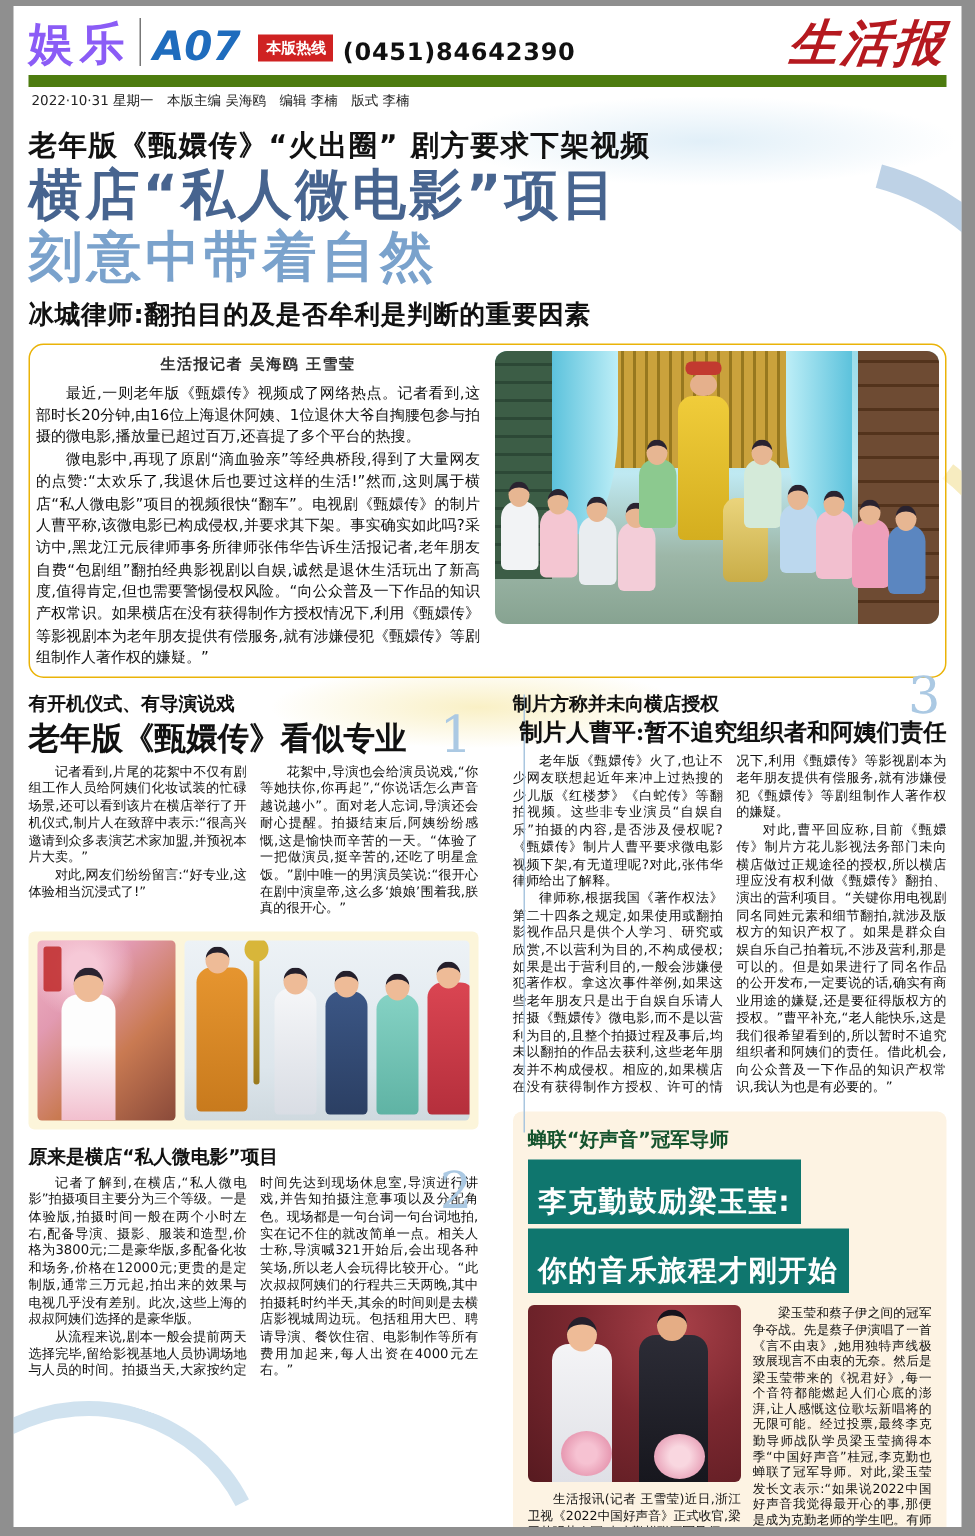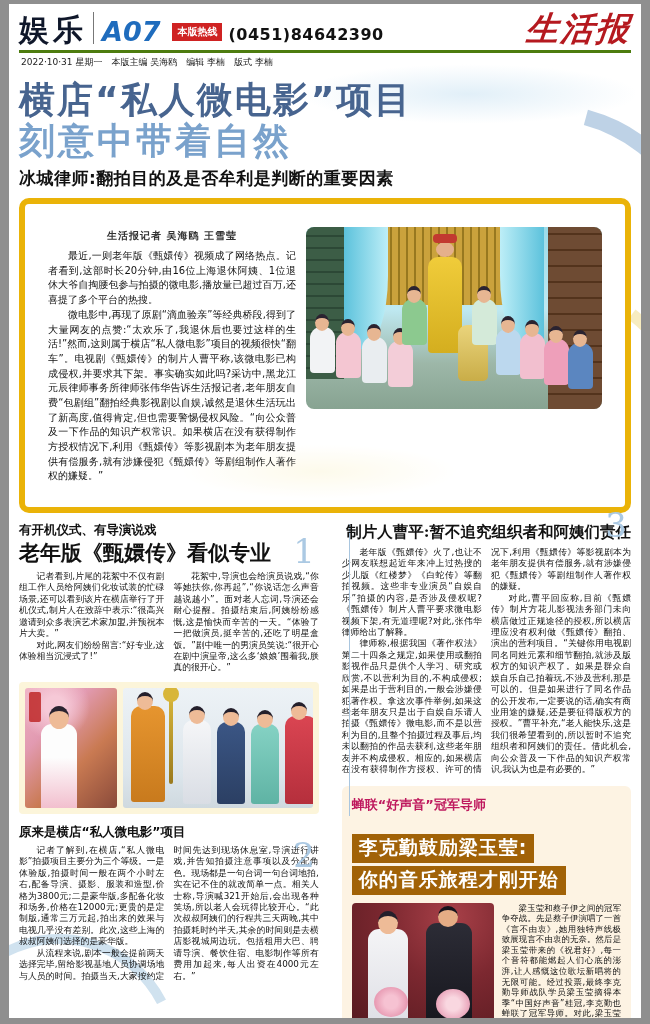--- a/index.html
+++ b/index.html
@@ -8,35 +8,35 @@
   .inner{position:relative;z-index:1;padding:8px 10px 0;}
   
   .sw{position:absolute;z-index:0;pointer-events:none;}
   .sw1{right:-70px;top:100px;width:300px;height:300px;border-radius:50%;border:16px solid transparent;border-right:16px solid rgba(125,165,205,.5);transform:rotate(-30deg);}
   .sw2{right:-45px;top:280px;width:230px;height:230px;border-radius:50%;border:12px solid transparent;border-right:12px solid rgba(240,220,140,.55);transform:rotate(-8deg);}
   .sw3{left:170px;top:440px;width:280px;height:55px;background:radial-gradient(ellipse,rgba(245,228,150,.55),transparent 70%);}
   .sw4{left:-70px;top:930px;width:220px;height:220px;border-radius:50%;border:10px solid transparent;border-top:10px solid rgba(150,190,220,.45);transform:rotate(18deg);}
   .sw5{left:290px;top:60px;width:340px;height:60px;background:radial-gradient(ellipse,rgba(170,210,235,.35),transparent 70%);}
   
   .hdr{display:flex;align-items:flex-end;}
-  .hdr-sec{font-family:"DejaVu Serif","Liberation Serif",serif;font-size:30px;font-weight:700;letter-spacing:4px;color:#0f172a;line-height:1;}
+  .hdr-sec{font-family:"DejaVu Serif","Liberation Serif",serif;font-size:30px;font-weight:700;letter-spacing:4px;color:#8b5cf6;line-height:1;}
   .hdr-div{width:1px;height:32px;background:#777;margin:0 8px 1px 6px;}
   .hdr-pn{font-size:27px;font-weight:900;font-style:italic;color:#1f6cbd;line-height:1;margin-right:12px;}
   .hdr-badge{background:#cf2222;color:#fff;font-size:10px;font-weight:700;padding:2px 5px;margin:0 6px 4px 0;}
   .hdr-phone{font-size:16px;font-weight:800;color:#111;margin-bottom:1px;letter-spacing:.5px;}
   .hdr-logo{margin-left:auto;font-family:"DejaVu Serif","Liberation Serif",serif;font-style:italic;font-weight:700;font-size:33px;color:#b5191f;letter-spacing:2px;line-height:1;transform:skewX(-6deg);}
-  .dateline{border-top:3px solid #4d7c0f;margin-top:5px;padding:3px 0 0 2px;font-size:9px;color:#222;}
+  .dateline{border-top:8px solid #4d7c0f;margin-top:5px;padding:3px 0 0 2px;font-size:9px;color:#222;}
   
   .lead{margin-top:10px;}
   .lead-kicker{font-size:19px;color:#111;letter-spacing:1px;font-weight:600;}
   .lead-h1{font-size:36px;font-weight:900;letter-spacing:2px;line-height:1.18;color:#47648f;}
   .lead-h2{font-size:36px;font-weight:900;letter-spacing:3px;line-height:1.1;color:#7aa2cc;}
   .lead-sub{font-size:17px;font-weight:800;color:#111;margin-top:6px;letter-spacing:.5px;}
   
-  .intro{margin-top:8px;border:6px solid #eab308;border-radius:10px;padding:23px;display:flex;gap:10px;background:rgba(255,255,255,.65);}
+  .intro{margin-top:8px;border:1px solid #eab308;border-radius:10px;padding:4px;display:flex;gap:10px;background:rgba(255,255,255,.65);}
   .intro-text{flex:1;min-width:0;}
   .byline{font-family:"DejaVu Serif","Liberation Serif",serif;font-size:10px;font-weight:700;text-align:center;color:#333;letter-spacing:1px;margin:2px 0 6px;}
   .intro-text p{margin:0;font-size:10px;line-height:1.47;text-align:justify;text-indent:2em;color:#111;}
   
   .photo-main{position:relative;width:296px;height:182px;border-radius:8px;overflow:hidden;flex-shrink:0;background:linear-gradient(180deg,#9adbe9 0%,#bfe9f2 45%,#9db7a8 75%,#87a391 100%);}
   .photo-main div{position:absolute;}
   .pm-wall{left:78px;top:0;width:120px;height:78px;background:repeating-linear-gradient(90deg,#caa23c 0 6px,#97781f 6px 8px);}
   .pm-curl{left:38px;top:0;width:44px;height:122px;background:linear-gradient(90deg,#5cc2dc,#bdeef7);border-radius:0 0 60% 0;}
   .pm-curr{left:194px;top:0;width:44px;height:122px;background:linear-gradient(270deg,#5cc2dc,#bdeef7);border-radius:0 0 0 60%;}
   .pm-lat{right:0;top:0;width:54px;height:182px;background:repeating-linear-gradient(0deg,#6e4b33 0 14px,#53331c 14px 16px);}
@@ -71,22 +71,22 @@
   .pg-girl::before{content:"";position:absolute;left:8px;top:-18px;width:20px;height:18px;background:#eebb97;border-radius:50%;border-top:5px solid #2a2330;}
   .pg-stamp{left:4px;top:4px;width:12px;height:30px;background:rgba(190,40,40,.85);border-radius:2px;}
   .photo-kids{position:relative;flex:1;height:120px;border-radius:3px;overflow:hidden;background:linear-gradient(180deg,#edf2f6 0%,#dde6ec 70%,#cfd9df 100%);}
   .photo-kids div{position:absolute;}
   .pk{border-radius:10px 10px 3px 3px;}
   .pk::before{content:"";position:absolute;left:6px;top:-14px;width:16px;height:14px;background:#eebb97;border-radius:50%;border-top:4px solid #241f2b;}
   .pk-staff{left:46px;top:6px;width:4px;height:90px;background:linear-gradient(#d8b63a,#9a7a1d);border-radius:2px;}
   .pk-staff::before{content:"";position:absolute;left:-6px;top:-8px;width:16px;height:16px;border-radius:50%;background:#d8b63a;}
   
   .s4{background:#fdf3e3;border-radius:6px;padding:10px;margin-top:10px;}
-  .s4-kicker{font-size:13px;font-weight:700;color:#be185d;margin-bottom:20px;}
-  .s4-t{display:inline-block;background:#a16207;color:#fff;font-weight:800;font-size:19px;letter-spacing:1px;padding:1px 7px 2px;}
+  .s4-kicker{font-size:13px;font-weight:700;color:#14532d;margin-bottom:4px;}
+  .s4-t{display:inline-block;background:#0f766e;color:#fff;font-weight:800;font-size:19px;letter-spacing:1px;padding:15px 7px 2px;}
   .s4-t2{margin-top:3px;font-family:Liberation Mono, monospace;}
   .s4-body{display:flex;gap:8px;margin-top:8px;}
   .s4-left{width:142px;flex-shrink:0;}
   .s4-right{flex:1;min-width:0;}
   .s4 p{margin:0;font-size:8.4px;line-height:1.26;text-align:justify;text-indent:2em;color:#111;}
   .s4 p.cap{margin-top:6px;}
   .photo-s4{position:relative;width:142px;height:118px;border-radius:4px;overflow:hidden;background:radial-gradient(circle at 70% 12%,#a84048 0%,#7c2830 45%,#571a20 100%);}
   .photo-s4 div{position:absolute;}
   .ps-l{left:16px;top:26px;width:40px;height:92px;background:linear-gradient(#f4f4f6,#dfe0e6);border-radius:11px 11px 0 0;}
   .ps-l::before{content:"";position:absolute;left:10px;top:-18px;width:20px;height:18px;background:#eebb97;border-radius:50%;border-top:5px solid #241f2b;}
@@ -111,20 +111,21 @@
       <span class="hdr-sec">娱乐</span>
       <span class="hdr-div"></span>
       <span class="hdr-pn">A07</span>
       <span class="hdr-badge">本版热线</span>
       <span class="hdr-phone">(0451)84642390</span>
       <span class="hdr-logo">生活报</span>
     </div>
     <div class="dateline">2022·10·31 星期一　本版主编 吴海鸥　编辑 李楠　版式 李楠</div>
 
     <div class="lead">
+      <div class="lead-kicker">老年版《甄嬛传》“火出圈” 剧方要求下架视频</div>
       <div class="lead-h1">横店“私人微电影”项目</div>
       <div class="lead-h2">刻意中带着自然</div>
       <div class="lead-sub">冰城律师:翻拍目的及是否牟利是判断的重要因素</div>
     </div>
 
     <div class="intro">
       <div class="intro-text">
         <div class="byline">生活报记者 吴海鸥 王雪莹</div>
         <p>最近,一则老年版《甄嬛传》视频成了网络热点。记者看到,这部时长20分钟,由16位上海退休阿姨、1位退休大爷自掏腰包参与拍摄的微电影,播放量已超过百万,还喜提了多个平台的热搜。</p>
         <p>微电影中,再现了原剧“滴血验亲”等经典桥段,得到了大量网友的点赞:“太欢乐了,我退休后也要过这样的生活!”然而,这则属于横店“私人微电影”项目的视频很快“翻车”。电视剧《甄嬛传》的制片人曹平称,该微电影已构成侵权,并要求其下架。事实确实如此吗?采访中,黑龙江元辰律师事务所律师张伟华告诉生活报记者,老年朋友自费“包剧组”翻拍经典影视剧以自娱,诚然是退休生活玩出了新高度,值得肯定,但也需要警惕侵权风险。“向公众普及一下作品的知识产权常识。如果横店在没有获得制作方授权情况下,利用《甄嬛传》等影视剧本为老年朋友提供有偿服务,就有涉嫌侵犯《甄嬛传》等剧组制作人著作权的嫌疑。”</p>
@@ -189,20 +190,21 @@
         <div class="cols2">
           <p>记者了解到,在横店,“私人微电影”拍摄项目主要分为三个等级。一是体验版,拍摄时间一般在两个小时左右,配备导演、摄影、服装和造型,价格为3800元;二是豪华版,多配备化妆和场务,价格在12000元;更贵的是定制版,通常三万元起,拍出来的效果与电视几乎没有差别。此次,这些上海的叔叔阿姨们选择的是豪华版。</p>
           <p>从流程来说,剧本一般会提前两天选择完毕,留给影视基地人员协调场地与人员的时间。拍摄当天,大家按约定时间先达到现场休息室,导演进行讲戏,并告知拍摄注意事项以及分配角色。现场都是一句台词一句台词地拍,实在记不住的就改简单一点。相关人士称,导演喊321开始后,会出现各种笑场,所以老人会玩得比较开心。“此次叔叔阿姨们的行程共三天两晚,其中拍摄耗时约半天,其余的时间则是去横店影视城周边玩。包括租用大巴、聘请导演、餐饮住宿、电影制作等所有费用加起来,每人出资在4000元左右。”</p>
         </div>
       </div>
 
       <div class="col-r">
 
         <div class="sec-head">
           <div class="num num3">3</div>
+          <div class="kicker">制片方称并未向横店授权</div>
           <div class="sec-title t3">制片人曹平:暂不追究组织者和阿姨们责任</div>
         </div>
         <div class="cols2">
           <p>老年版《甄嬛传》火了,也让不少网友联想起近年来冲上过热搜的少儿版《红楼梦》《白蛇传》等翻拍视频。这些非专业演员“自娱自乐”拍摄的内容,是否涉及侵权呢?《甄嬛传》制片人曹平要求微电影视频下架,有无道理呢?对此,张伟华律师给出了解释。</p>
           <p>律师称,根据我国《著作权法》第二十四条之规定,如果使用或翻拍影视作品只是供个人学习、研究或欣赏,不以营利为目的,不构成侵权;如果是出于营利目的,一般会涉嫌侵犯著作权。拿这次事件举例,如果这些老年朋友只是出于自娱自乐请人拍摄《甄嬛传》微电影,而不是以营利为目的,且整个拍摄过程及事后,均未以翻拍的作品去获利,这些老年朋友并不构成侵权。相应的,如果横店在没有获得制作方授权、许可的情况下,利用《甄嬛传》等影视剧本为老年朋友提供有偿服务,就有涉嫌侵犯《甄嬛传》等剧组制作人著作权的嫌疑。</p>
           <p>对此,曹平回应称,目前《甄嬛传》制片方花儿影视法务部门未向横店做过正规途径的授权,所以横店理应没有权利做《甄嬛传》翻拍、演出的营利项目。“关键你用电视剧同名同姓元素和细节翻拍,就涉及版权方的知识产权了。如果是群众自娱自乐自己拍着玩,不涉及营利,那是可以的。但是如果进行了同名作品的公开发布,一定要说的话,确实有商业用途的嫌疑,还是要征得版权方的授权。”曹平补充,“老人能快乐,这是我们很希望看到的,所以暂时不追究组织者和阿姨们的责任。借此机会,向公众普及一下作品的知识产权常识,我认为也是有必要的。”</p>
         </div>
 
         <div class="s4">
           <div class="s4-kicker">蝉联“好声音”冠军导师</div>

